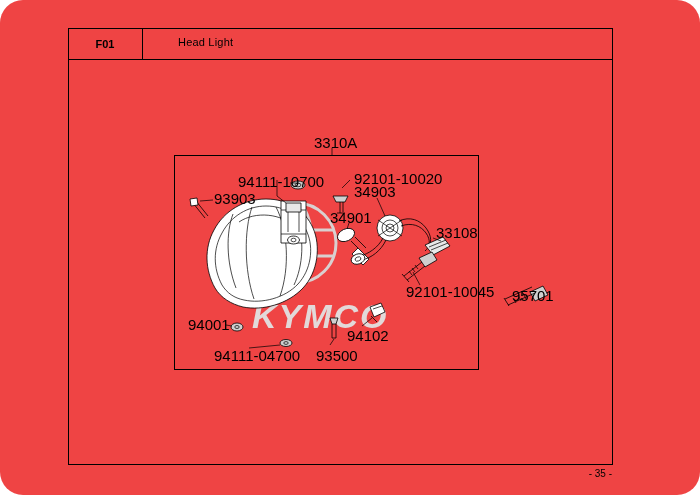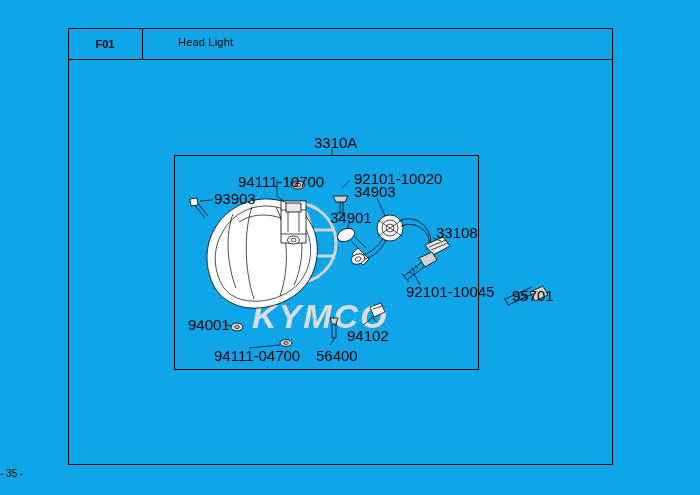--- a/index.html
+++ b/index.html
@@ -8,22 +8,23 @@
     background: #ffffff;
   }
   body {
     font-family: "Liberation Sans", sans-serif;
     color: #000000;
   }
   #page {
     position: relative;
     width: 700px;
     height: 495px;
-    background: #0ea5e9;
+    background: #ef4444;
     overflow: hidden;
+    border-radius: 23px;
   }
 
   
   .header-box {
     position: absolute;
     left: 68px;
     top: 28px;
     width: 545px;
     height: 32px;
     border: 1px solid #000;
@@ -75,21 +76,21 @@
     box-sizing: border-box;
     background: transparent;
   }
 
   
   .page-number {
     position: absolute;
     left: 0;
     top: 468px;
     width: 612px;
-    text-align: left;
+    text-align: right;
     font-size: 10px;
   }
 
   
   .lbl {
     position: absolute;
     font-size: 15px;
     white-space: nowrap;
     line-height: 11px;
   }
@@ -307,17 +308,17 @@
   <div class="lbl" style="left:354px; top:173px;">92101-10020</div>
   <div class="lbl" style="left:354px; top:186px;">34903</div>
   <div class="lbl" style="left:330px; top:212px;">34901</div>
   <div class="lbl" style="left:436px; top:227px;">33108</div>
   <div class="lbl" style="left:214px; top:193px;">93903</div>
   <div class="lbl" style="left:406px; top:286px;">92101-10045</div>
   <div class="lbl" style="left:512px; top:266px;margin-top:24px;">95701</div>
   <div class="lbl" style="left:188px; top:319px;">94001</div>
   <div class="lbl" style="left:347px; top:330px;">94102</div>
   <div class="lbl" style="left:214px; top:350px;">94111-04700</div>
-  <div class="lbl" style="left:316px; top:350px;">56400</div>
+  <div class="lbl" style="left:316px; top:350px;">93500</div>
 
   <div class="page-number">- 35 -</div>
 
 </div>
 
 </body></html>

